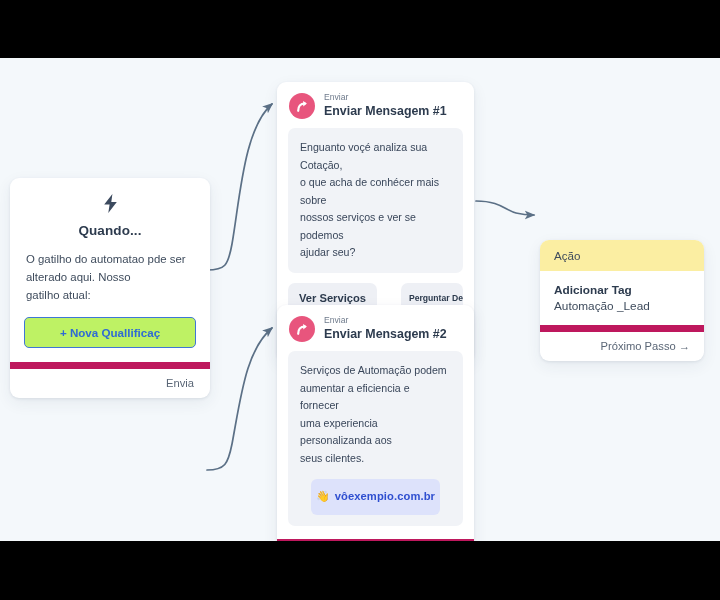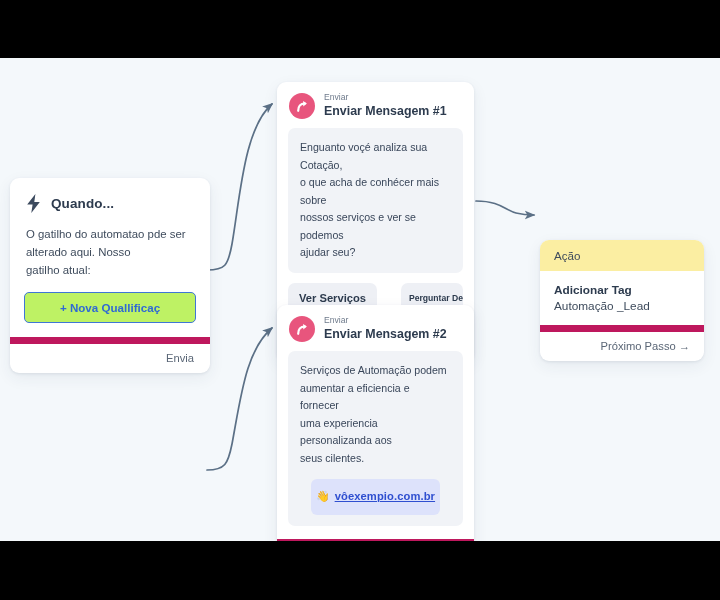--- a/index.html
+++ b/index.html
@@ -33,20 +33,21 @@
   }
 
   
   #trigger-card {
     left: 10px; top: 120px;
     width: 200px;
   }
   .trigger-head {
     display: flex; align-items: center; gap: 10px;
     padding: 16px 16px 0 16px;
+    flex-direction: column;
   }
   .bolt-icon { width: 15px; height: 19px; display: block; }
   .trigger-title {
     font-size: 13.5px; font-weight: 700; color: #2d3b4e;
     letter-spacing: .1px;
   }
   .trigger-body {
     padding: 12px 16px 0 16px;
     font-size: 11.4px; line-height: 18px; color: #3e4b5c;
   }
@@ -108,21 +109,21 @@
   .chip-secondary { font-size: 8.6px; flex: 1 1 auto; text-align: center; }
 
   .link-chip {
     display: flex; align-items: center; justify-content: center; gap: 5px;
     margin: 12px 11px 0 11px;
     background: #dde2fb; border-radius: 6px;
     padding: 9px 8px; cursor: pointer;
   }
   .link-chip .emoji { font-size: 11px; line-height: 1; }
   .link-chip .link-text {
-    font-size: 11.2px; font-weight: 700; color: #2f4fd0; letter-spacing: .1px; text-decoration: underline;
+    font-size: 11.2px; font-weight: 700; color: #2f4fd0; letter-spacing: .1px;
   }
   .msg-foot { margin-top: 13px; }
 
   
   #action-card { left: 540px; top: 182px; width: 164px; }
   .action-head {
     background: #fbeea2;
     border-radius: 9px 9px 0 0;
     padding: 9px 14px;
     font-size: 11.6px; color: #3e4b5c;

